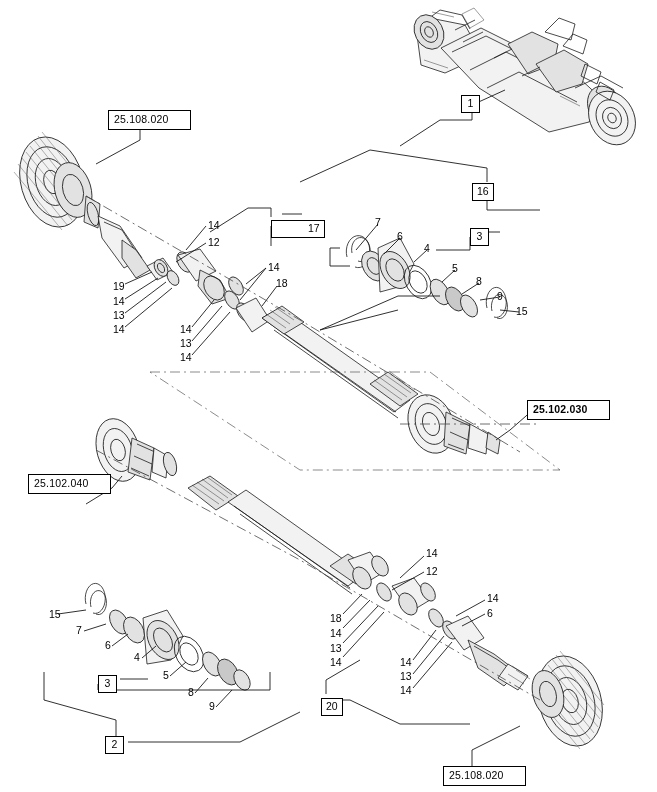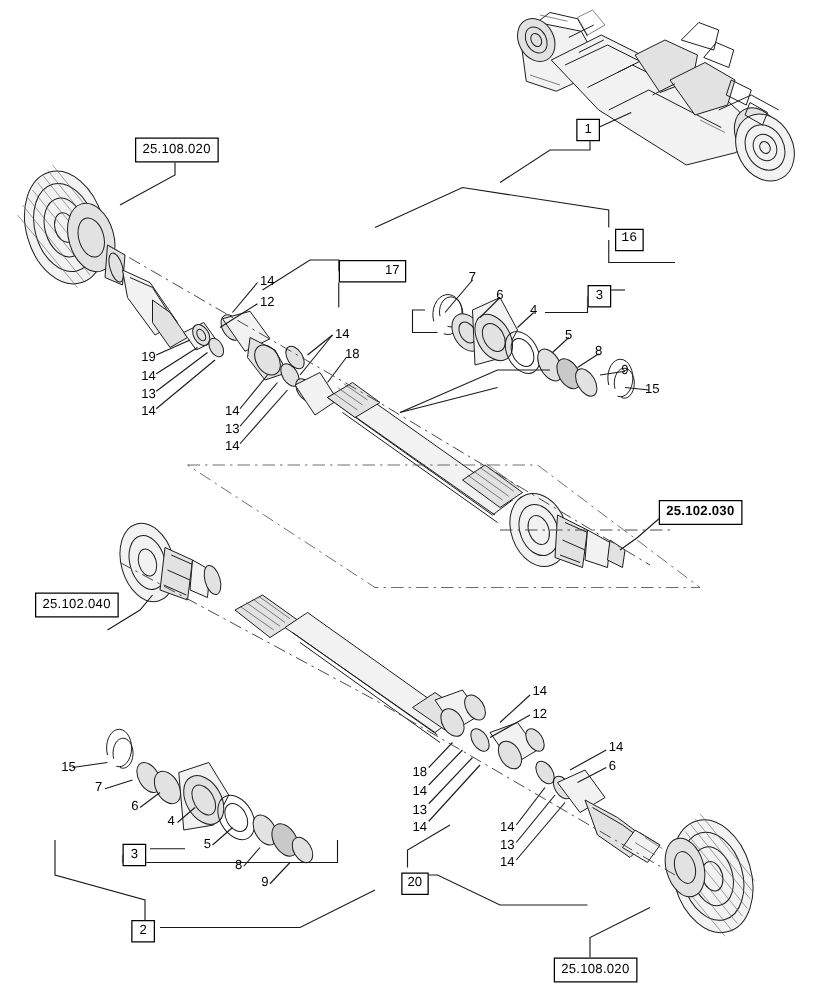--- a/index.html
+++ b/index.html
@@ -16,21 +16,21 @@
     overflow: hidden;
   }
   
   .ref-box {
     position: absolute;
     border: 1px solid #000;
     background: #fff;
     font-size: 10.5px;
     line-height: 1;
     color: #000;
-    padding: 3px 5px 4px 5px;
+    padding: 3px 21px 4px 5px;
     white-space: nowrap;
     letter-spacing: 0.2px;
   }
   .callout {
     position: absolute;
     font-size: 10.5px;
     color: #000;
     line-height: 1;
     white-space: nowrap;
   }
@@ -312,23 +312,23 @@
       <path d="M400 424 L540 424"></path>
     </g>
   </svg>
 
   <div class="ref-box" style="left:108px; top:110px;">25.108.020</div>
   <div class="ref-box" style="left:527px; top:400px;font-weight:bold;">25.102.030</div>
   <div class="ref-box" style="left:28px; top:474px;">25.102.040</div>
   <div class="ref-box" style="left:443px; top:766px;">25.108.020</div>
 
   <div class="num-box" style="left:461px; top:95px;">1</div>
-  <div class="num-box" style="left:492px; top:183px;font-family:Liberation Mono, monospace;">16</div>
+  <div class="num-box" style="left:472px; top:183px;">16</div>
   <div class="num-box" style="left:470px; top:228px;">3</div>
-  <div class="num-box" style="left:271px; top:208px;padding-left:36px;">17</div>
+  <div class="num-box" style="left:271px; top:220px;padding-left:36px;">17</div>
   <div class="num-box" style="left:98px; top:675px;">3</div>
   <div class="num-box" style="left:321px; top:698px;">20</div>
   <div class="num-box" style="left:105px; top:736px;">2</div>
 
   <div class="callout" style="left:208px; top:220px;">14</div>
   <div class="callout" style="left:208px; top:237px;">12</div>
   <div class="callout" style="left:268px; top:262px;">14</div>
   <div class="callout" style="left:113px; top:281px;">19</div>
   <div class="callout" style="left:113px; top:296px;">14</div>
   <div class="callout" style="left:113px; top:310px;">13</div>

